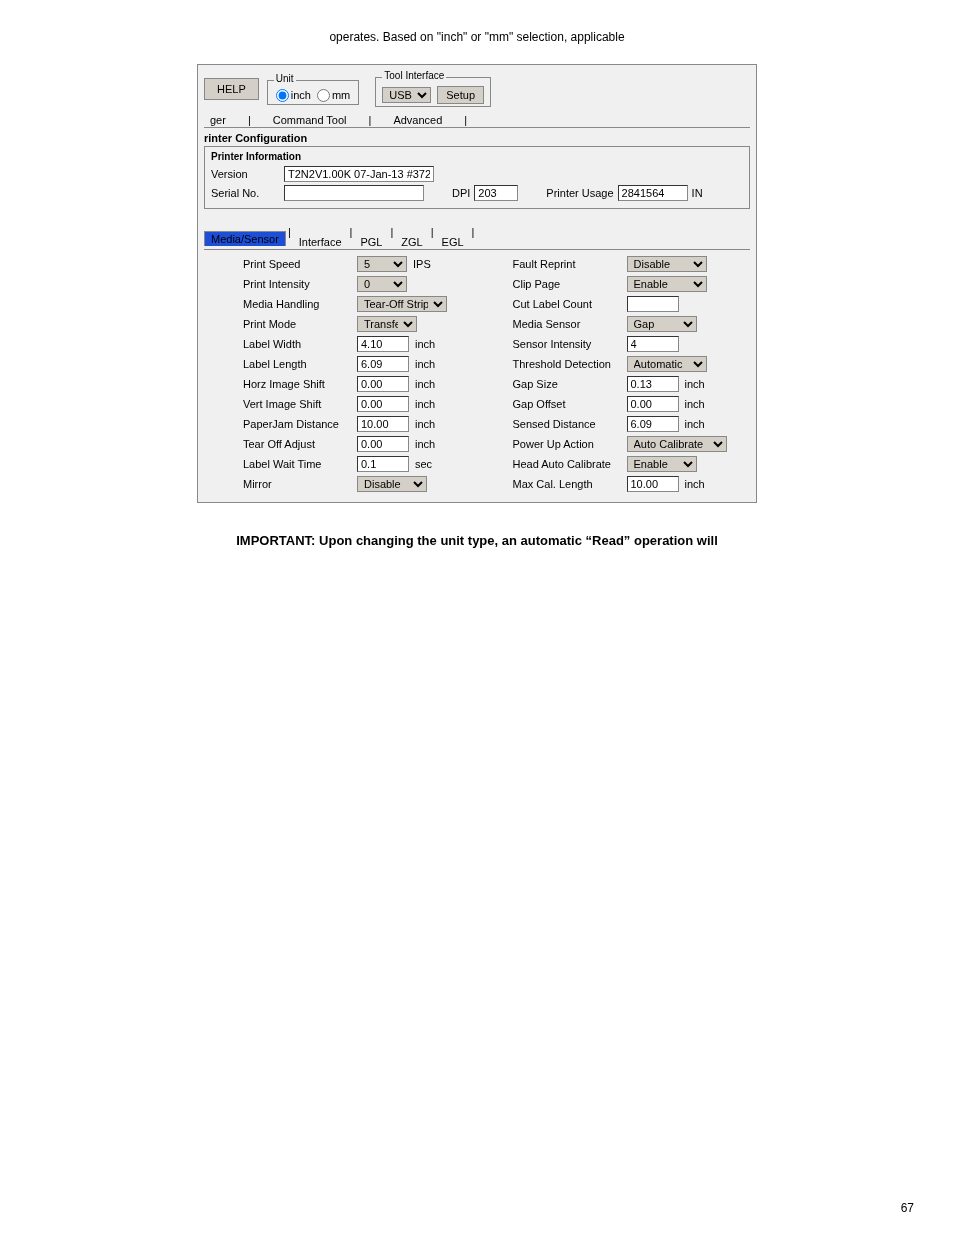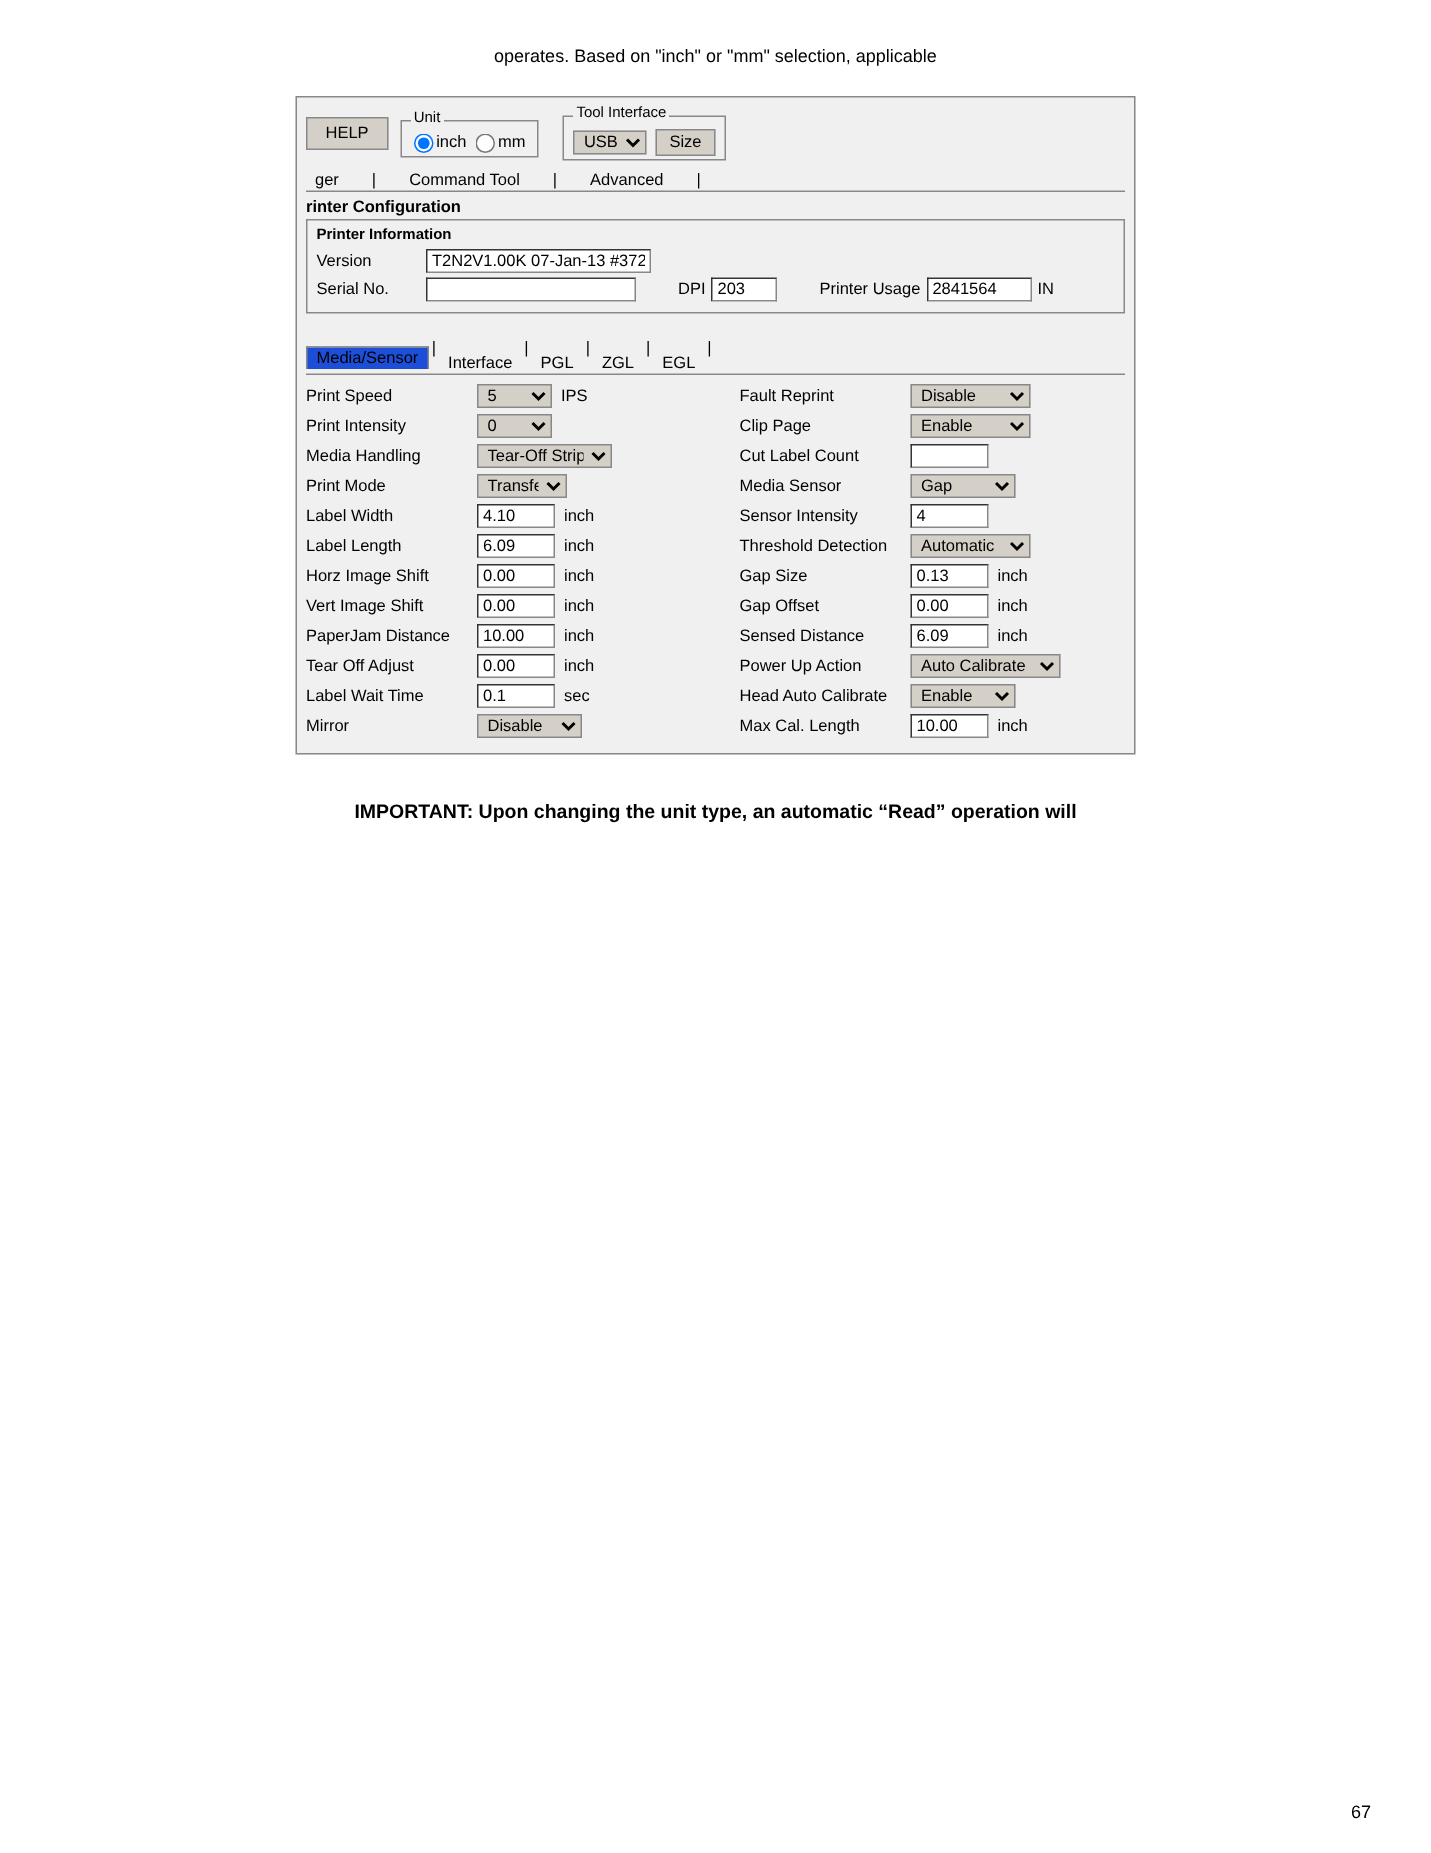--- a/index.html
+++ b/index.html
@@ -179,20 +179,21 @@
       border: 1px solid #888;
       border-bottom: none;
       background: #1d4ed8;
       padding: 1px 6px;
       cursor: pointer;
       margin-top: 12px;
     }
     .config-content {
       display: flex;
       gap: 32px;
+      margin-left: 39px;
     }
     .config-left {
       flex: 1;
     }
     .config-right {
       flex: 1;
     }
     .config-row {
       display: flex;
       align-items: center;
@@ -271,21 +272,21 @@
           <input type="radio" name="unit" style="">
           <span>mm</span>
         </label>
       </div>
 
       <div class="tool-interface-group" style="padding-top:8px; margin-top:6px;">
         <span class="tool-legend">Tool Interface</span>
         <select>
           <option>USB</option>
         </select>
-        <button class="setup-btn">Size</button>
+        <button class="setup-btn">Setup</button>
       </div>
     </div>
 
     <div class="tabs-row">
       <span class="tab">ger</span>
       <span class="tab-separator">|</span>
       <span class="tab">Command Tool</span>
       <span class="tab-separator">|</span>
       <span class="tab">Advanced</span>
       <span class="tab-separator">|</span>

